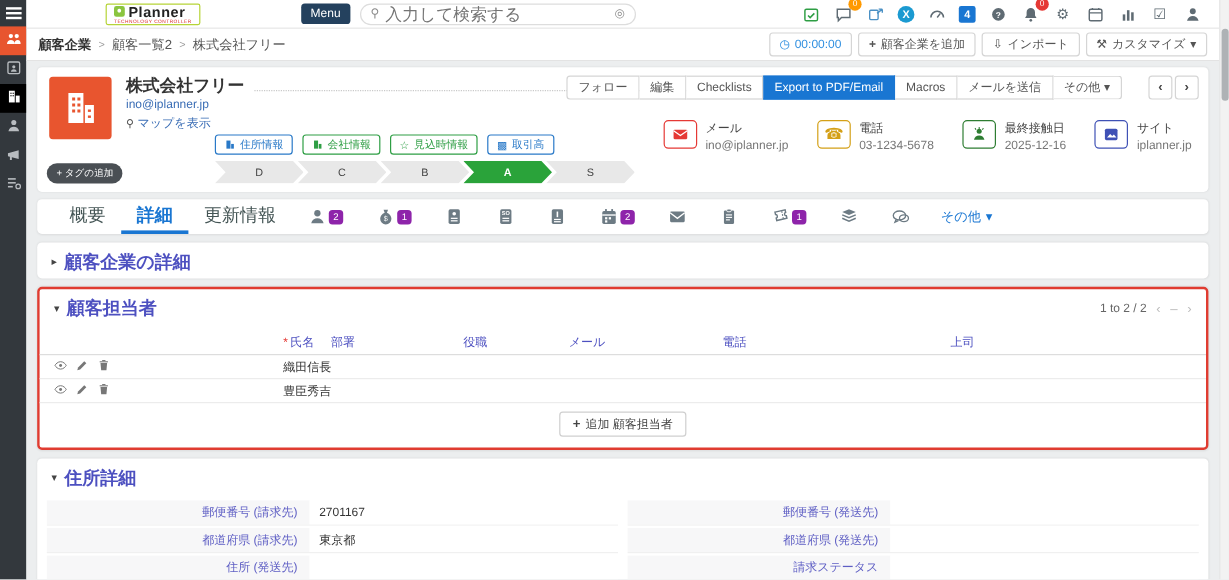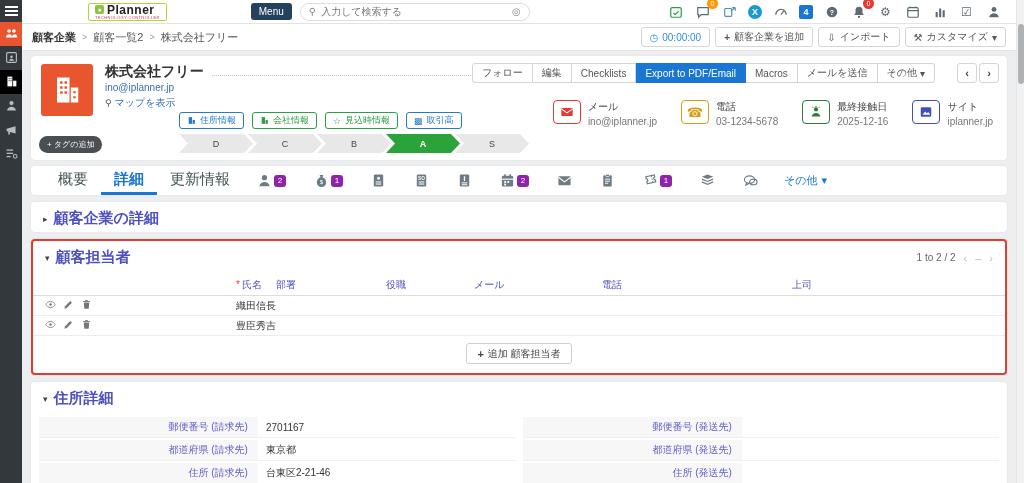--- a/index.html
+++ b/index.html
@@ -20,21 +20,21 @@
 
   
   .topbar { height:24px; background:#fff; border-bottom:1px solid #e3e3e3; display:flex; align-items:center; padding:0 6px; gap:8px; }
   .logo { border:1px solid #b6d437; border-radius:2px; padding:0 6px; margin-left:60px; line-height:1; }
   .logo .lg-top { display:flex; align-items:center; gap:3px; }
   .logo .lg-key { width:9px; height:9px; background:#8bc53f; border-radius:2px; display:inline-flex; align-items:center; justify-content:center; color:#fff; font-size:7px; }
   .logo .lg-text { font-weight:bold; font-size:12px; color:#222; letter-spacing:.5px; }
   .logo .lg-tag { font-size:4px; color:#d33; letter-spacing:.4px; }
   .menu-btn { background:#24415e; color:#fff; border:none; border-radius:3px; font-size:10px; padding:3px 8px; margin-left:76px; cursor:pointer; }
   .search { flex:0 0 230px; display:flex; align-items:center; border:1px solid #ddd; border-radius:12px; height:18px; padding:0 8px; gap:5px; color:#999; background:#fff; }
-  .search input { border:none; outline:none; flex:1; font-size:10px; color:#555; background:transparent; }
+  .search input { border:none; outline:none; flex:1; font-size:14px; color:#555; background:transparent; }
   .search .lens, .search .scope { font-size:10px; color:#8a8a8a; }
   .top-icons { margin-left:auto; display:flex; align-items:center; gap:10px; padding-right:8px; }
   .tico { position:relative; width:17px; height:17px; display:flex; align-items:center; justify-content:center; color:#5f6b73; cursor:pointer; font-size:12px; }
   .tico svg { width:14px; height:14px; }
   .badge { position:absolute; top:-5px; right:-7px; min-width:11px; height:11px; border-radius:6px; color:#fff; font-size:7px; line-height:11px; text-align:center; padding:0 2px; }
   .badge.orange { background:#f90; }
   .badge.red { background:#e53935; }
   .sq4 { width:14px; height:14px; background:#1976d2; color:#fff; border-radius:2px; font-size:9px; font-weight:bold; display:flex; align-items:center; justify-content:center; }
   .xcirc { width:14px; height:14px; background:#1b9ad1; color:#fff; border-radius:7px; font-size:9px; font-weight:bold; display:flex; align-items:center; justify-content:center; }
 
@@ -622,24 +622,20 @@
             </div>
           <div class="f-row">
               <div class="f-label">都道府県 (請求先)</div>
               <div class="f-value">東京都</div>
             </div>
           <div class="f-row">
               <div class="f-label">都道府県 (発送先)</div>
               <div class="f-value"></div>
             </div>
           <div class="f-row">
-              <div class="f-label">住所 (請求先)</div>
-              <div class="f-value">台東区2-21-46</div>
-            </div>
-          <div class="f-row">
               <div class="f-label">住所 (発送先)</div>
               <div class="f-value"></div>
             </div>
           <div class="f-row">
               <div class="f-label">請求ステータス</div>
               <div class="f-value"></div>
             </div>
           <div class="f-row">
               <div class="f-label">発注ステータス</div>
               <div class="f-value"></div>

